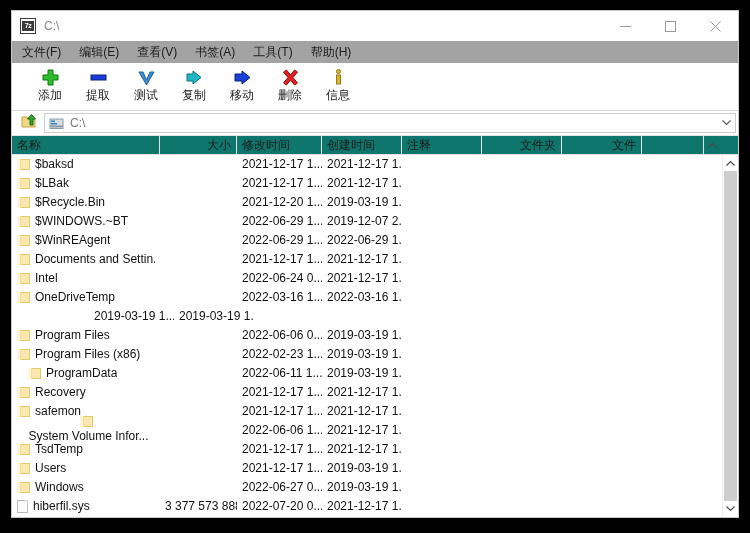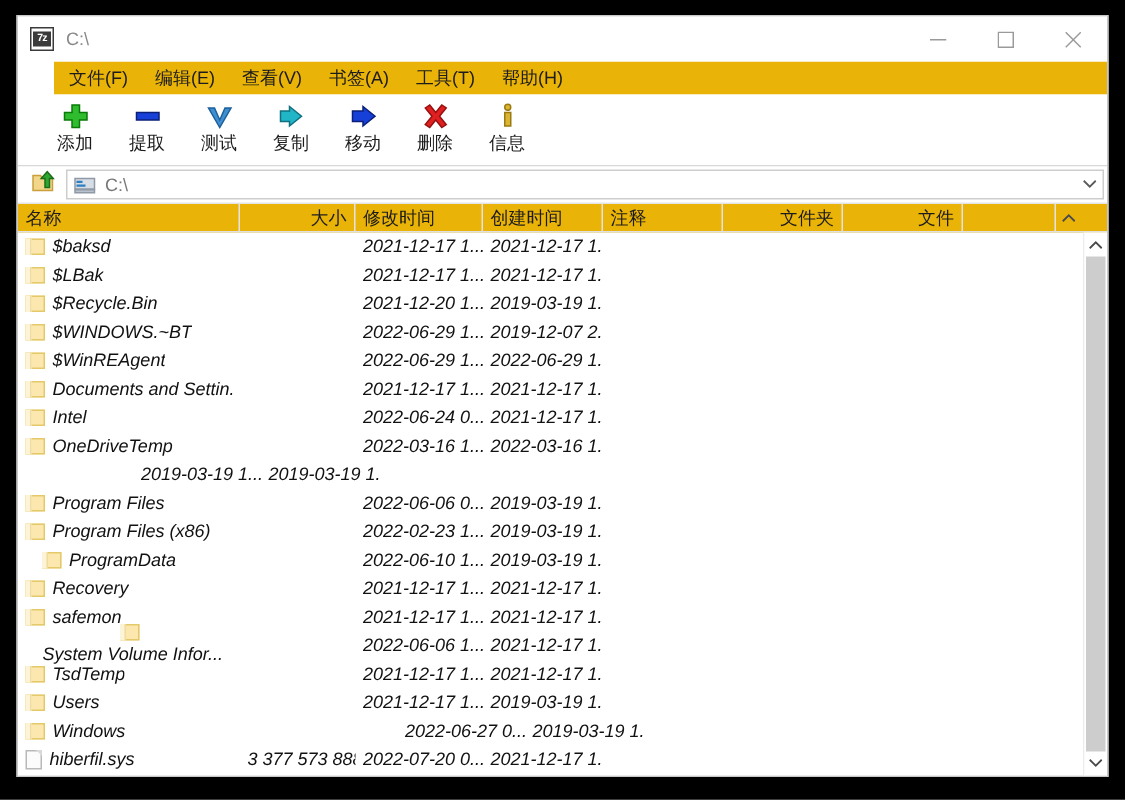--- a/index.html
+++ b/index.html
@@ -81,24 +81,23 @@
     line-height: 1;
   }
   .win-btn svg { display: block; }
 
   
   .menubar {
     height: 22px;
     display: flex;
     align-items: center;
     padding-left: 10px;
-    background: #eab308;
+    background: #a3a3a3;
     flex: none;
     border-bottom: 0;
-    margin-left: 24px;
   }
   .menu-item {
     font-size: 12px;
     color: #1c1c1c;
     padding: 2px 9px 2px 0px;
     margin-right: 9px;
     white-space: nowrap;
   }
 
   
@@ -181,41 +180,40 @@
     flex-direction: column;
     border-top: 1px solid #e4e4e4;
     min-height: 0;
     background: #ffffff;
     position: relative;
   }
   .list-header {
     height: 19px;
     display: flex;
     flex: none;
-    background: #eab308;
+    background: #0f766e;
     border-bottom: 1px solid #e0e0e0;
     box-sizing: border-box;
   }
   .col {
     font-size: 12px;
     color: #1c1c1c;
     line-height: 18px;
     border-right: 1px solid #e3e3e3;
     box-sizing: border-box;
     padding: 0 5px;
     white-space: nowrap;
     overflow: hidden;
   }
   .col.r { text-align: right; }
 
   .list-body {
     flex: 1;
     overflow: hidden;
     position: relative;
-    font-style: italic;
   }
   .row {
     height: 19px;
     display: flex;
     align-items: center;
     font-size: 12px;
     color: #111111;
     box-sizing: border-box;
   }
   .cell {
@@ -607,21 +605,21 @@
           <div class="cell r" style="width: 80px;"></div>
           <div class="cell r" style="width: 80px;"></div>
           <div class="cell" style="width: 62px;"></div>
         </div>
         <div class="row">
           <div class="cell name" style="width: 148px; padding-left: 16px;">
             <span class="ico-folder"></span>
             <span class="nm">ProgramData</span>
           </div>
           <div class="cell r" style="width: 77px;"></div>
-          <div class="cell" style="width: 85px;">2022-06-10 1...</div>
+          <div class="cell" style="width: 85px;">2022-06-11 1...</div>
           <div class="cell" style="width: 80px;">2019-03-19 1...</div>
           <div class="cell" style="width: 80px;"></div>
           <div class="cell r" style="width: 80px;"></div>
           <div class="cell r" style="width: 80px;"></div>
           <div class="cell" style="width: 62px;"></div>
         </div>
         <div class="row">
           <div class="cell name" style="width: 148px;">
             <span class="ico-folder"></span>
             <span class="nm">Recovery</span>
@@ -685,21 +683,21 @@
           <div class="cell r" style="width: 80px;"></div>
           <div class="cell r" style="width: 80px;"></div>
           <div class="cell" style="width: 62px;"></div>
         </div>
         <div class="row">
           <div class="cell name" style="width: 148px;">
             <span class="ico-folder"></span>
             <span class="nm">Windows</span>
           </div>
           <div class="cell r" style="width: 77px;"></div>
-          <div class="cell" style="width: 85px; margin-left: 28px;">2022-06-27 0...</div>
+          <div class="cell" style="width: 85px;">2022-06-27 0...</div>
           <div class="cell" style="width: 80px;">2019-03-19 1...</div>
           <div class="cell" style="width: 80px;"></div>
           <div class="cell r" style="width: 80px;"></div>
           <div class="cell r" style="width: 80px;"></div>
           <div class="cell" style="width: 62px;"></div>
         </div>
         <div class="row">
           <div class="cell name" style="width: 148px;">
             <span class="ico-file"></span>
             <span class="nm">hiberfil.sys</span>

